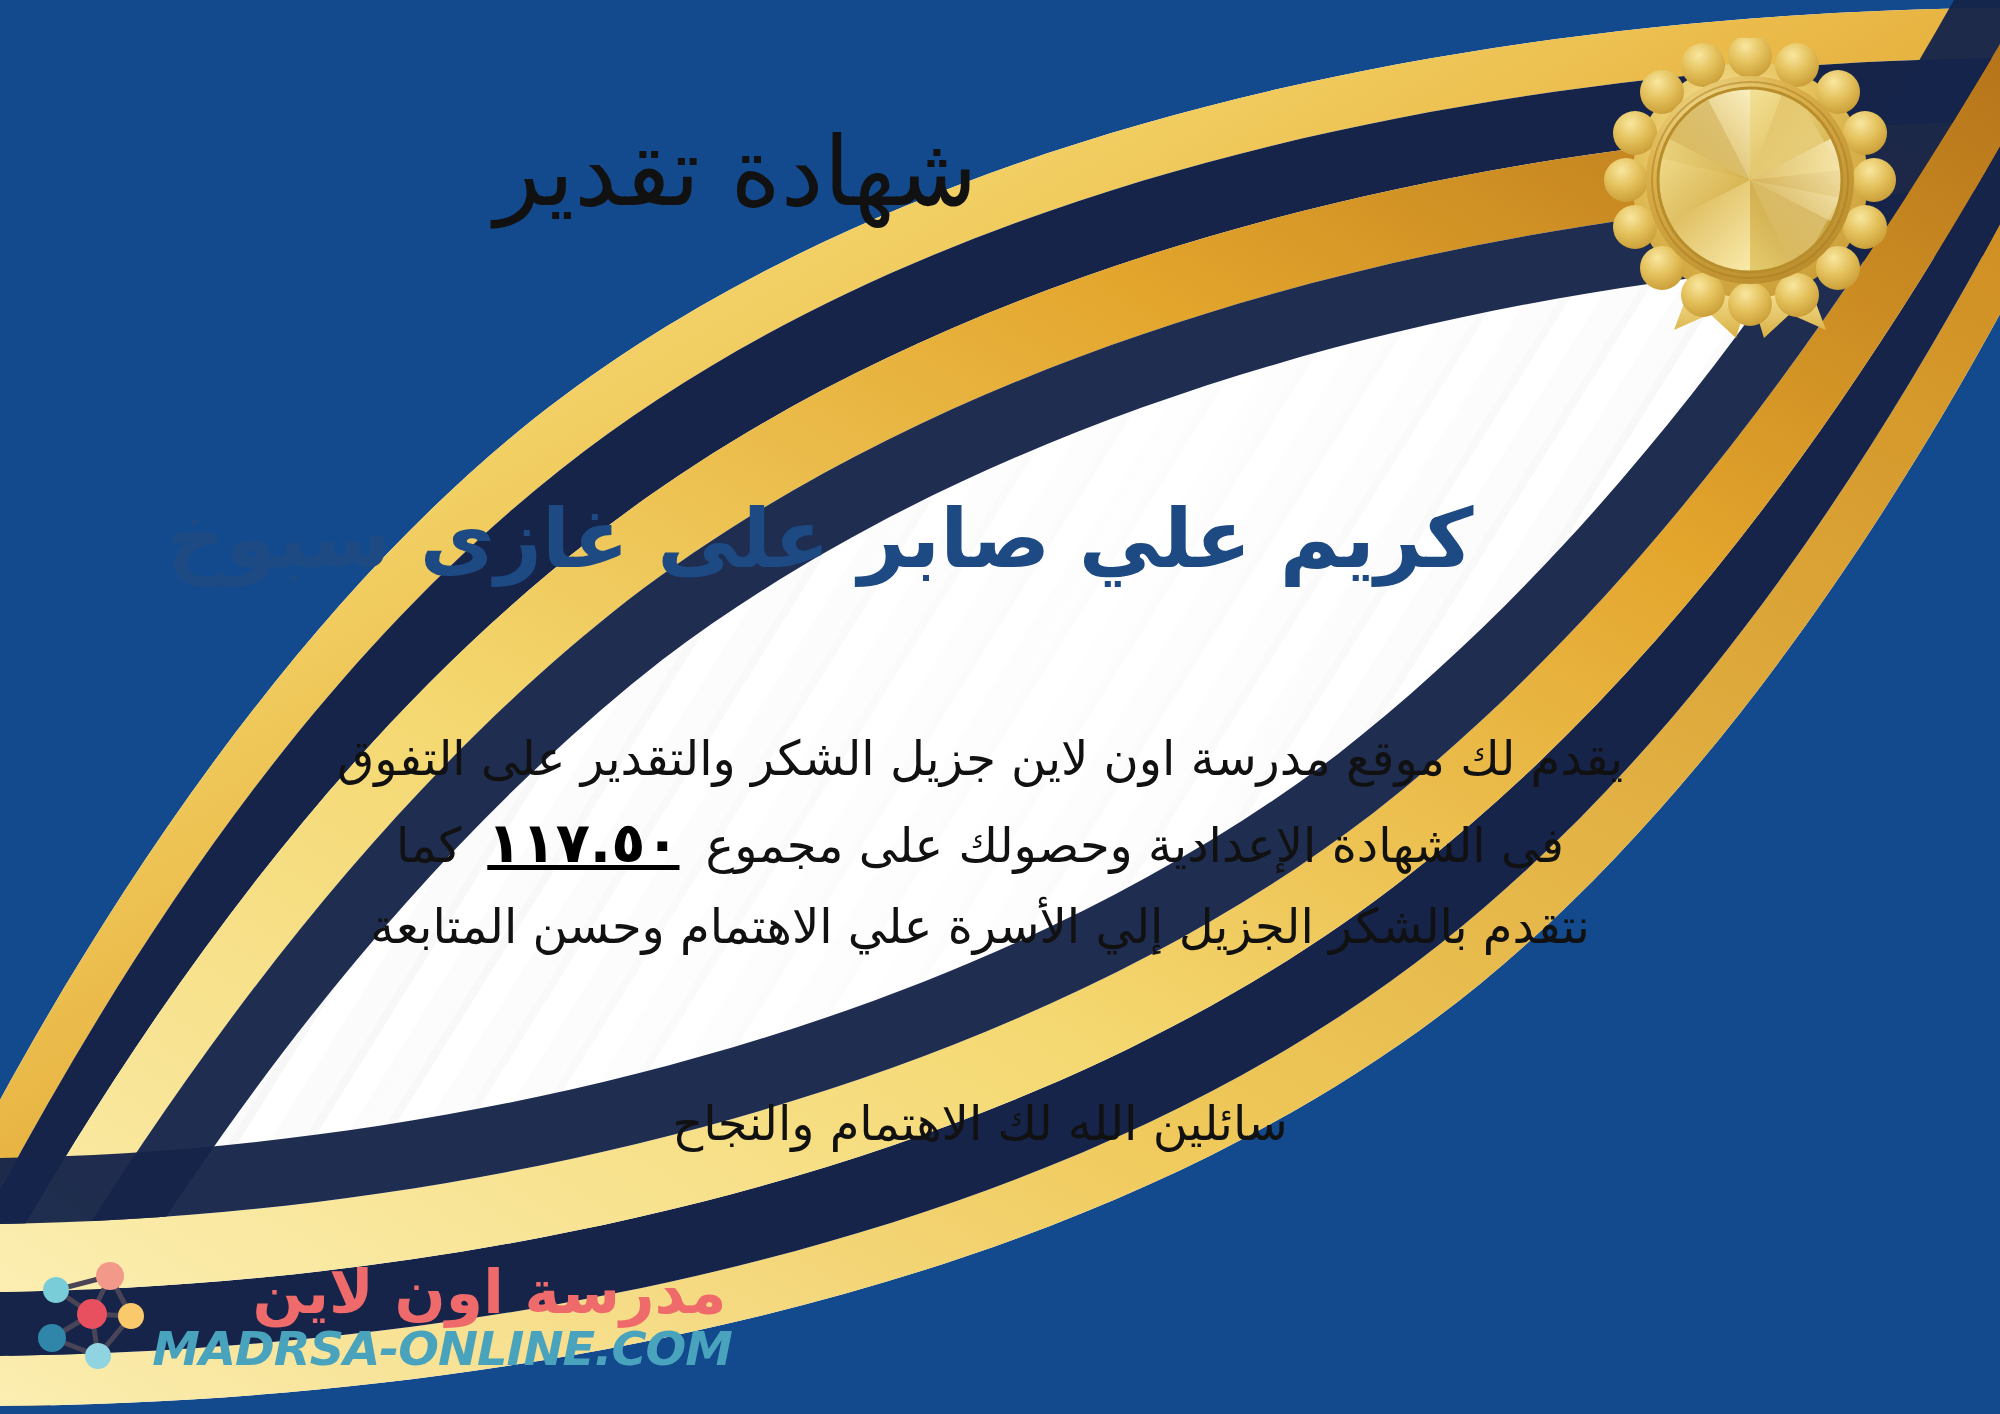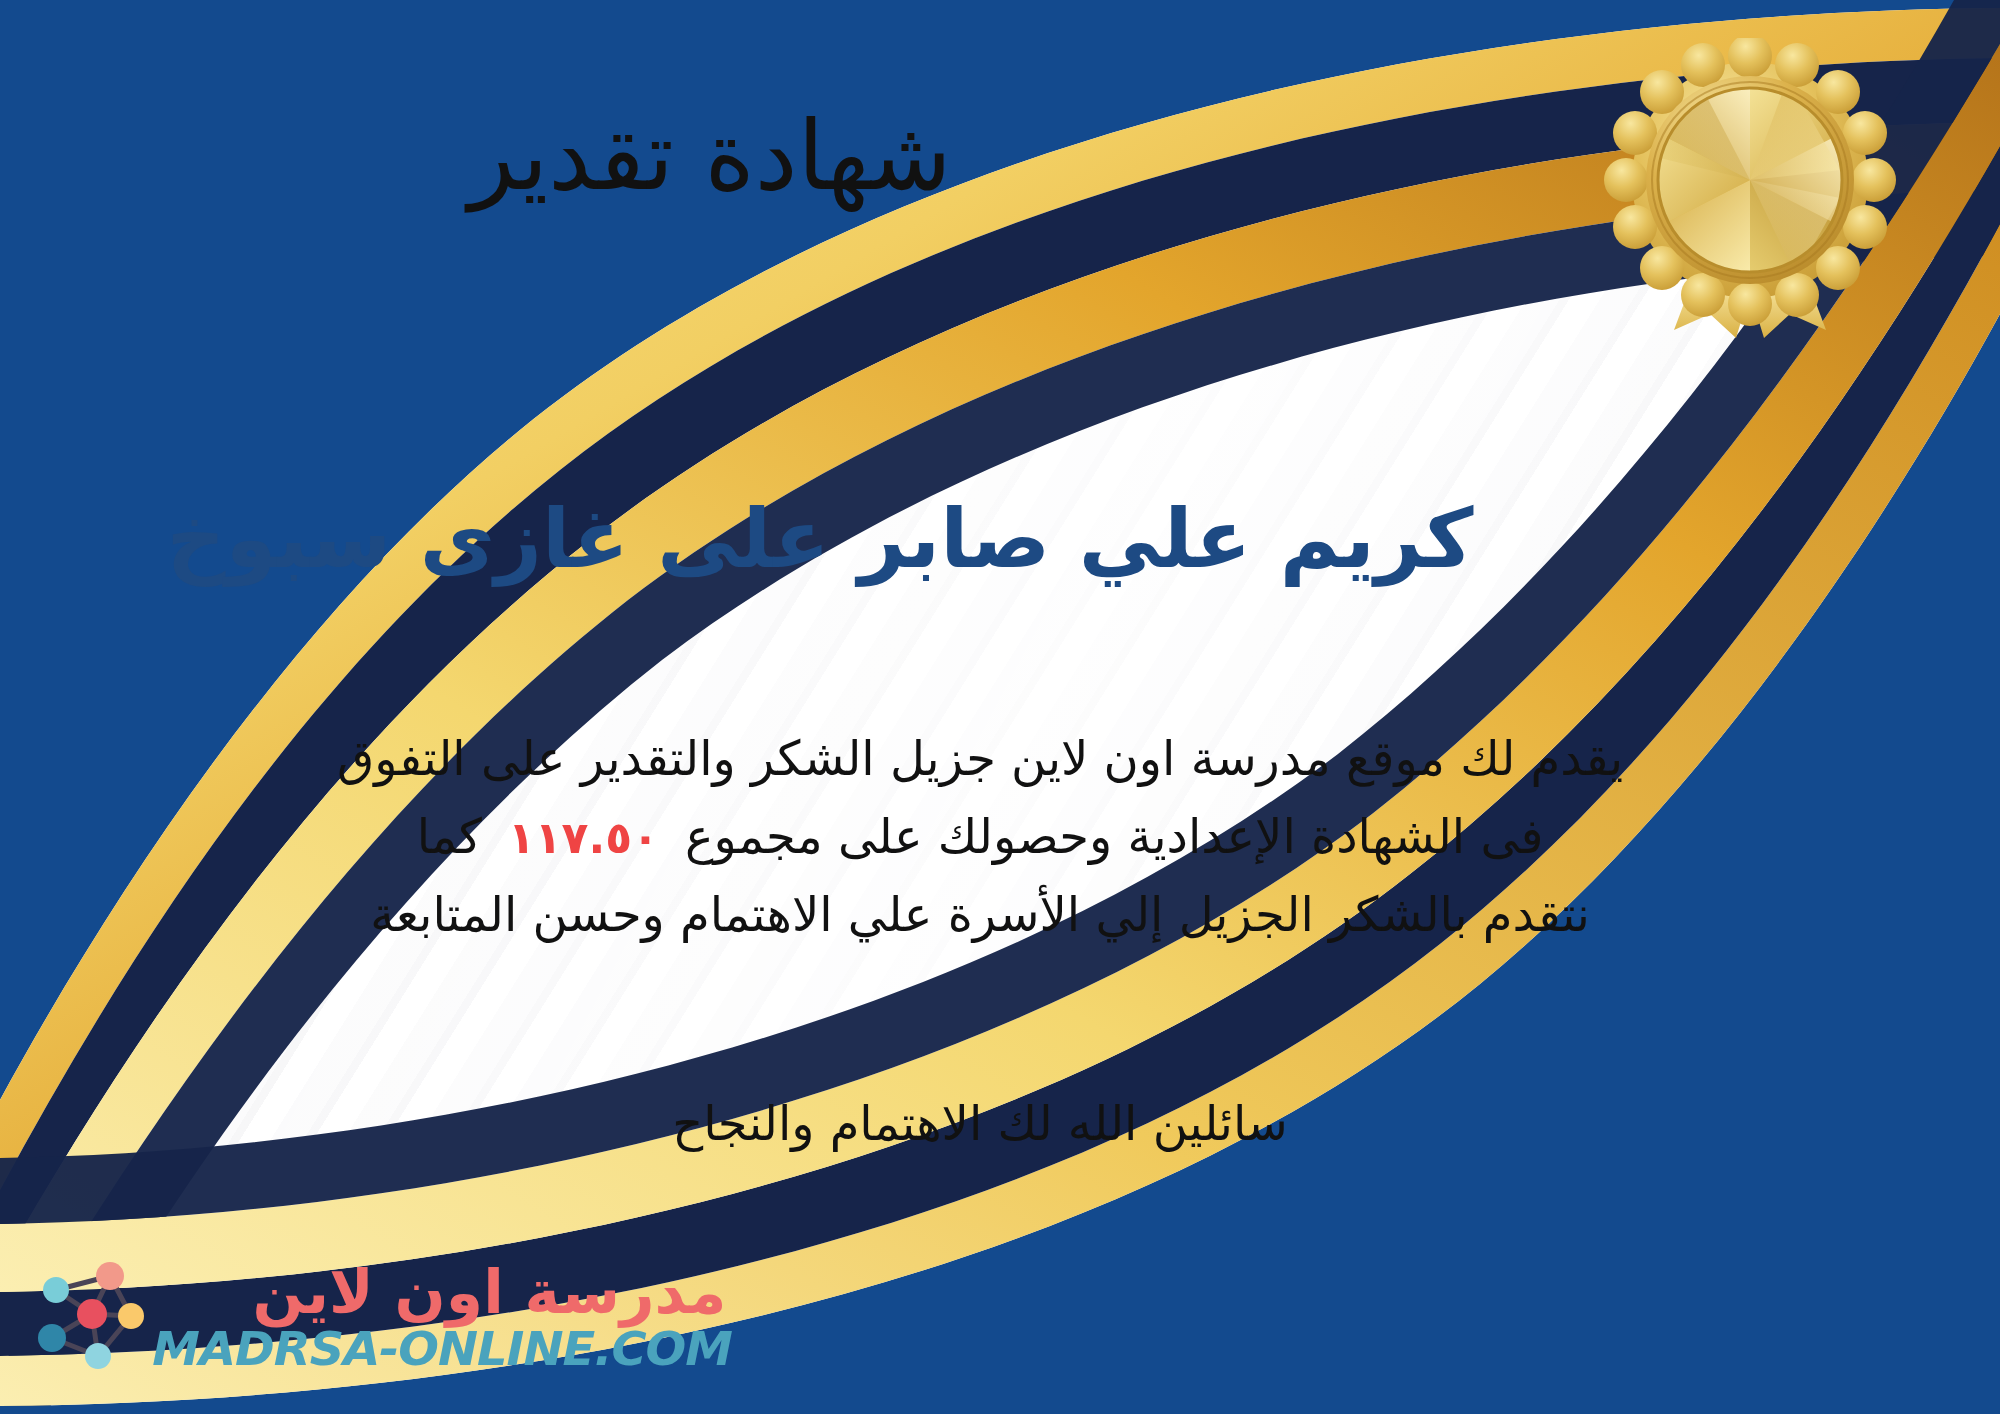--- a/index.html
+++ b/index.html
@@ -61,29 +61,30 @@
   .content {
     position: absolute;
     top: 0; left: 0;
     width: 2000px;
     height: 1414px;
     direction: rtl;
   }
 
   .cert-title {
     position: absolute;
-    top: 104px;
+    top: 120px;
     left: 0;
     width: 1420px;
     text-align: center;
     font-size: 96px;
     font-weight: 400;
     letter-spacing: 2px;
     color: #111111;
     line-height: 1.1;
+    padding-left: 26px;
   }
 
   .student-name {
     position: absolute;
     top: 490px;
     left: 0;
     width: 1640px;
     text-align: center;
     font-size: 82px;
     font-weight: 700;
@@ -97,25 +98,26 @@
     left: 40px;
     width: 1880px;
     text-align: center;
     color: #111111;
     font-size: 48px;
     line-height: 1.62;
     font-weight: 400;
   }
   .body-line { display: block; white-space: nowrap; }
   .score {
-    color: #ef4444;
+    color: #000000;
     font-weight: 700;
-    font-size: 44px;
+    font-size: 56px;
     padding: 0 26px;
     letter-spacing: 1px;
+    text-decoration: underline;
   }
 
   .closing-line {
     position: absolute;
     top: 1095px;
     left: 40px;
     width: 1880px;
     text-align: center;
     color: #111111;
     font-size: 48px;

